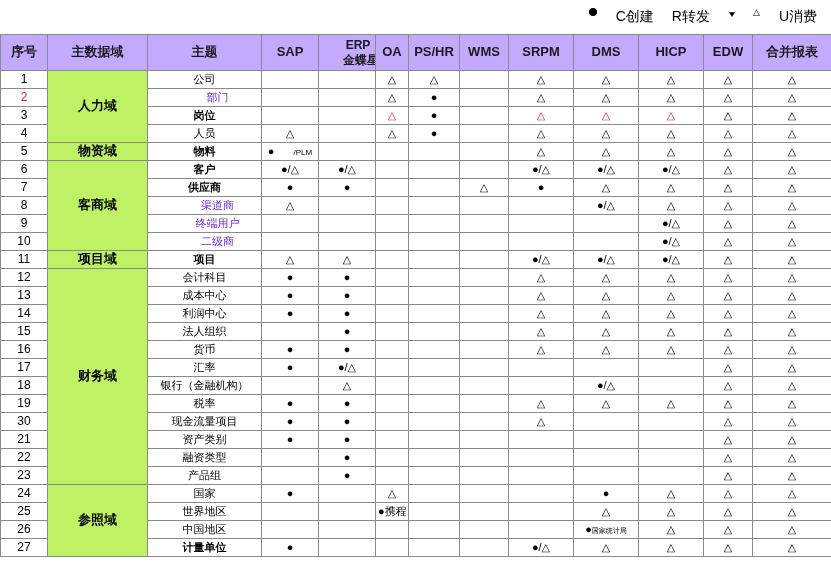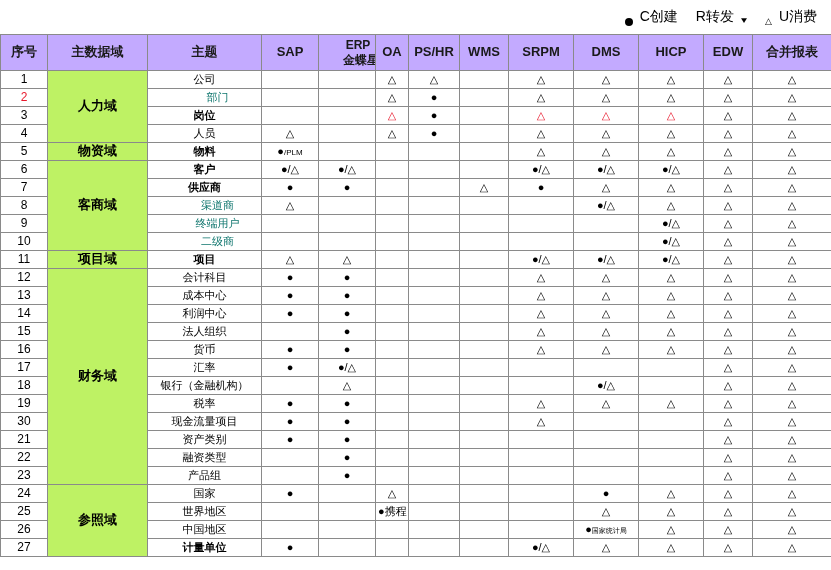--- a/index.html
+++ b/index.html
@@ -15,21 +15,21 @@
   }
   #legend {
     height: 34px;
     display: flex;
     align-items: center;
     justify-content: flex-end;
     padding-right: 14px;
     gap: 18px;
     font-size: 14px;
   }
-  .legend-item { display: flex; align-items: flex-end; gap: 7px; white-space: nowrap; }
+  .legend-item { display: flex; align-items: flex-start; gap: 19px; white-space: nowrap; }
   .dot-c { width: 8px; height: 8px; border-radius: 50%; background: #000; display:inline-block; }
   .tri-r { font-size: 12px; line-height: 1; transform: scaleY(0.8); display:inline-block; }
   .tri-u { font-size: 9px; line-height: 1; display:inline-block; }
   table {
     border-collapse: collapse;
     width: 831px;
     table-layout: fixed;
     border-radius: 11px;
   }
   col.c-no   { width: 47px; }
@@ -62,23 +62,23 @@
     height: 36px;
     color: #1a1a1a;
   }
   thead th.two-line { line-height: 1.25; font-size: 12px; padding-left: 24px; }
   thead th.two-line span.sub { font-weight: bold; display: block; font-size: 12px; }
   td.no { font-size: 12px; }
   td.domain { background: #bef264; font-weight: bold; font-size: 13px; }
   td.topic { font-size: 11px; }
   td.mark { font-size: 11px; }
   .red { color: #e8192c; }
-  .gray { color: #0f766e; padding-left: 28px; }
+  .gray { color: #6d28d9; padding-left: 28px; }
   .bold { font-weight: bold; }
-  .sm { font-size: 8px; }
+  .sm { font-size: 8px; padding-left: 19px; }
   .tiny-tag { font-size: 7px; }
 </style>
 </head>
 <body>
 
 <div id="legend">
   <div class="legend-item">
     <span class="dot-c"></span>
     <span>C创建</span>
   </div>

